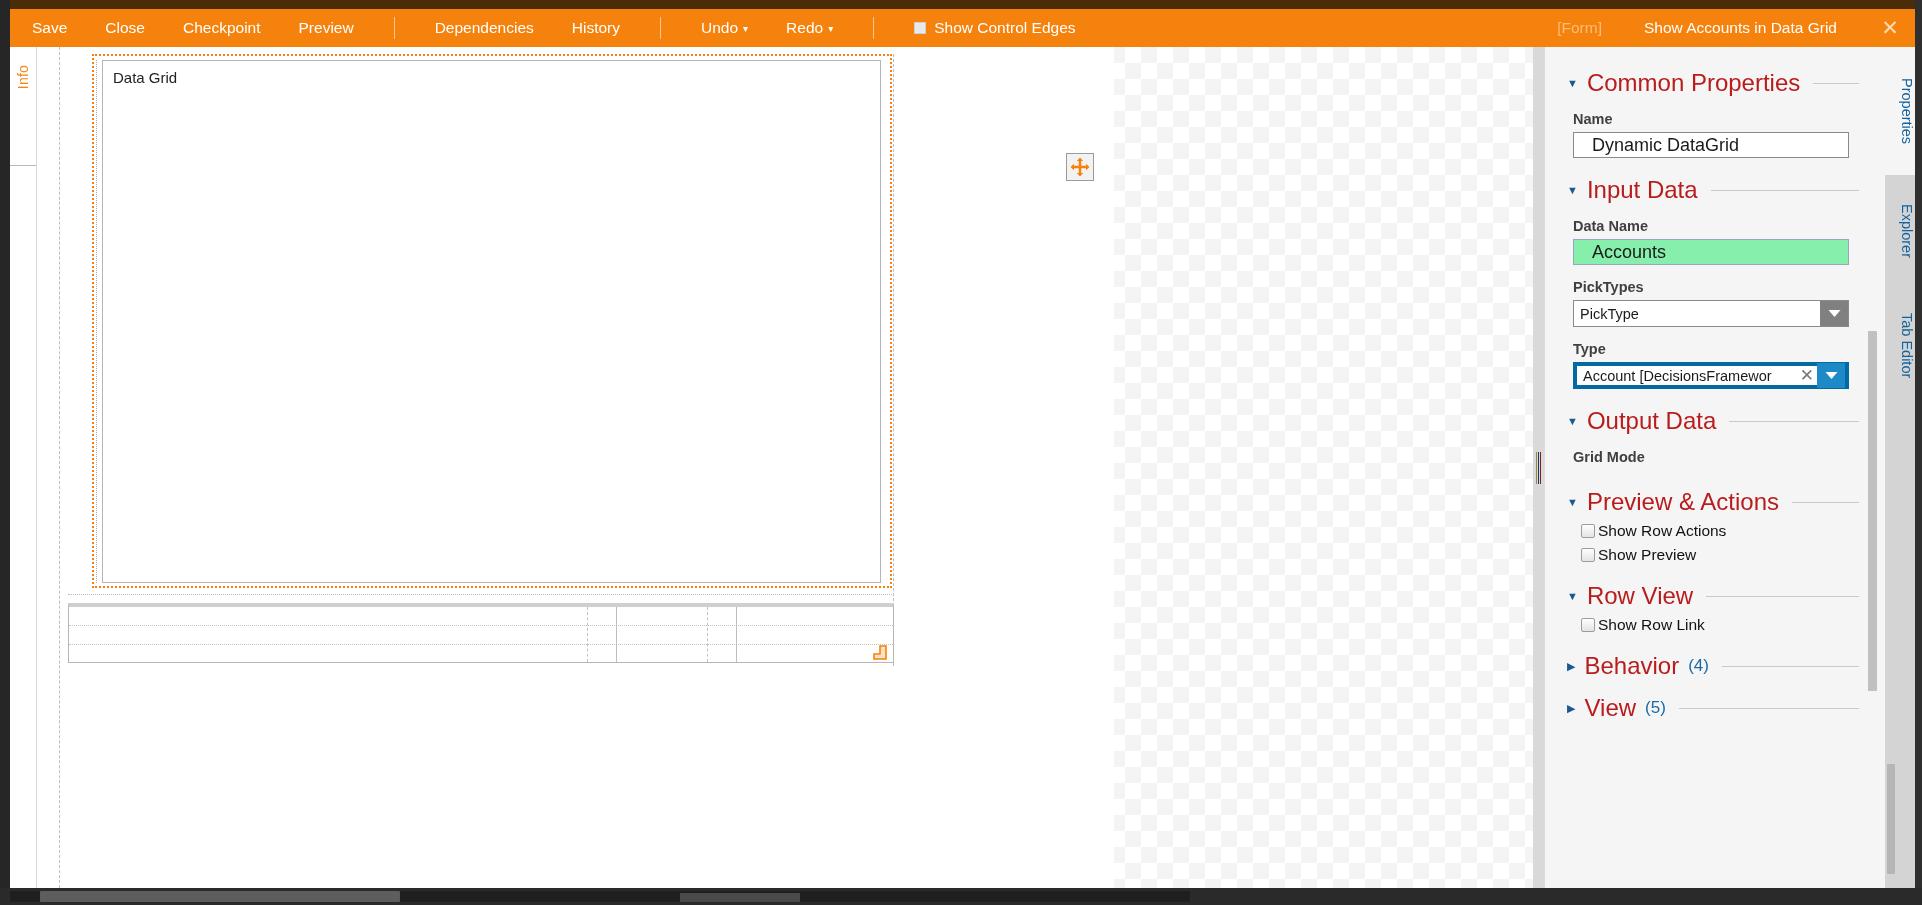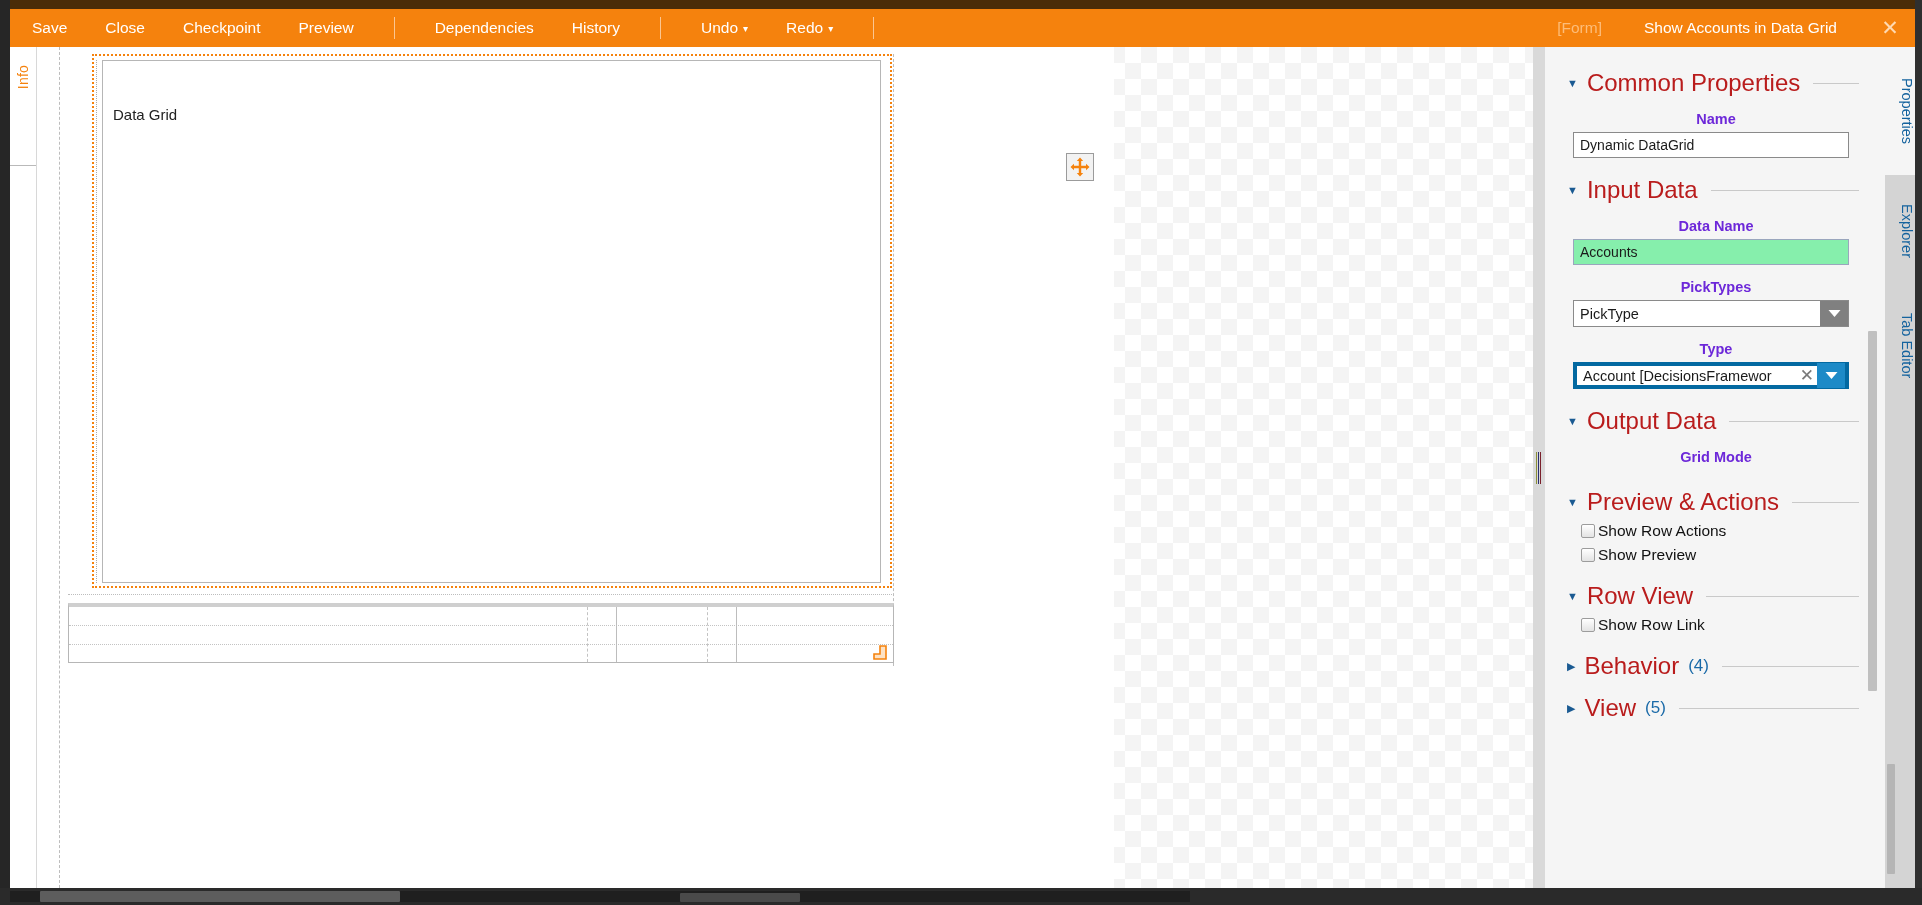--- a/index.html
+++ b/index.html
@@ -201,21 +201,20 @@
     width: 779px; height: 523px;
     background: #ffffff;
     border: 1px solid #b6b6b6;
     box-sizing: border-box;
   }
   .inner-panel-label {
     position: absolute;
     left: 10px; top: 8px;
     font-size: 15px;
     color: #222;
-    margin-top: 37px;
   }
   .panel-guide-left {
     position: absolute;
     left: 36px; top: 13px;
     width: 0; height: 523px;
     border-left: 1px dotted #aaa;
   }
 
   .move-handle {
     position: absolute;
@@ -342,35 +341,34 @@
   }
   .section .sec-rule {
     flex: 1 1 auto;
     height: 1px;
     background: #c9c9c9;
     margin-left: 4px;
   }
   .field-label {
     font-size: 14.5px;
     font-weight: bold;
-    color: #6d28d9;
+    color: #404040;
     margin: 14px 0 5px 6px;
-    text-align: center;
   }
   .txt-input {
     display: block;
     width: 276px;
     height: 26px;
     box-sizing: border-box;
     border: 1px solid #8a8a8a;
     background: #ffffff;
     font-family: "Liberation Sans", sans-serif;
-    font-size: 14px;
+    font-size: 18px;
     color: #1a1a1a;
-    padding: 0 6px;
+    padding: 0 18px;
     margin-left: 6px;
     outline: none;
   }
   .txt-input.highlight {
     background: #86efac;
     border-color: #9aa6bd;
   }
   .combo {
     position: relative;
     width: 276px;
@@ -531,20 +529,23 @@
 
     <div class="tb-item">
       <span>Undo</span><span class="tb-caret">▾</span>
     </div>
     <div class="tb-item">
       <span>Redo</span><span class="tb-caret">▾</span>
     </div>
 
     <div class="tb-sep"></div>
 
+    <div class="tb-item">
+      <span class="tb-checkbox"></span><span>Show Control Edges</span>
+    </div>
 
     <div class="tb-spacer"></div>
 
     <div class="tb-formtag">[Form]</div>
     <div class="tb-title">Show Accounts in Data Grid</div>
     <div class="tb-close">✕</div>
   </div>
 
   <div class="body-row">
 

